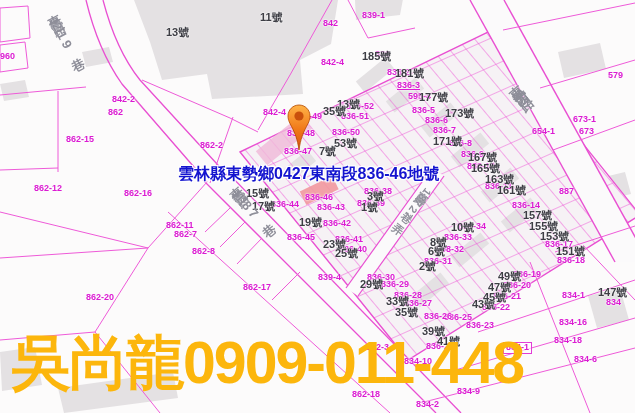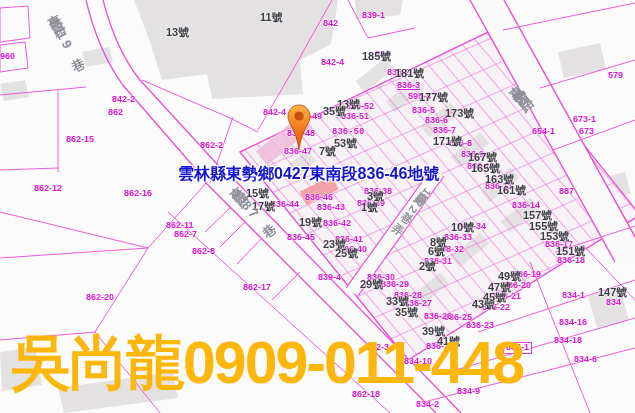--- a/index.html
+++ b/index.html
@@ -194,21 +194,21 @@
       <span class="pl" style="left: 335px; top: 235px;">836-41</span>
       <span class="pl" style="left: 323px; top: 219px;">836-42</span>
       <span class="pl" style="left: 317px; top: 203px;">836-43</span>
       <span class="pl" style="left: 271px; top: 200px;">836-44</span>
       <span class="pl" style="left: 287px; top: 233px;">836-45</span>
       <span class="pl" style="left: 305px; top: 193px;">836-46</span>
       <span class="pl" style="left: 284px; top: 147px;">836-47</span>
       <span class="pl" style="left: 287px; top: 129px;">836-48</span>
       <span class="pl" style="left: 294px; top: 112px;">836-49</span>
       <span class="pl" style="left: 263px; top: 108px;">842-4</span>
-      <span class="pl" style="left: 332px; top: 128px; font-family: Liberation Mono, monospace;">836-50</span>
+      <span class="pl" style="left: 332px; top: 128px;">836-50</span>
       <span class="pl" style="left: 341px; top: 112px;">836-51</span>
       <span class="pl" style="left: 346px; top: 102px;">836-52</span>
       <span class="pl" style="left: 426px; top: 342px;">836-24</span>
       <span class="pl" style="left: 318px; top: 273px;">839-4</span>
       <span class="hl" style="left: 166px; top: 27px;">13號</span>
       <span class="hl" style="left: 260px; top: 12px;">11號</span>
       <span class="hl" style="left: 362px; top: 51px;">185號</span>
       <span class="hl" style="left: 395px; top: 68px;">181號</span>
       <span class="hl" style="left: 419px; top: 92px;">177號</span>
       <span class="hl" style="left: 445px; top: 108px;">173號</span>

